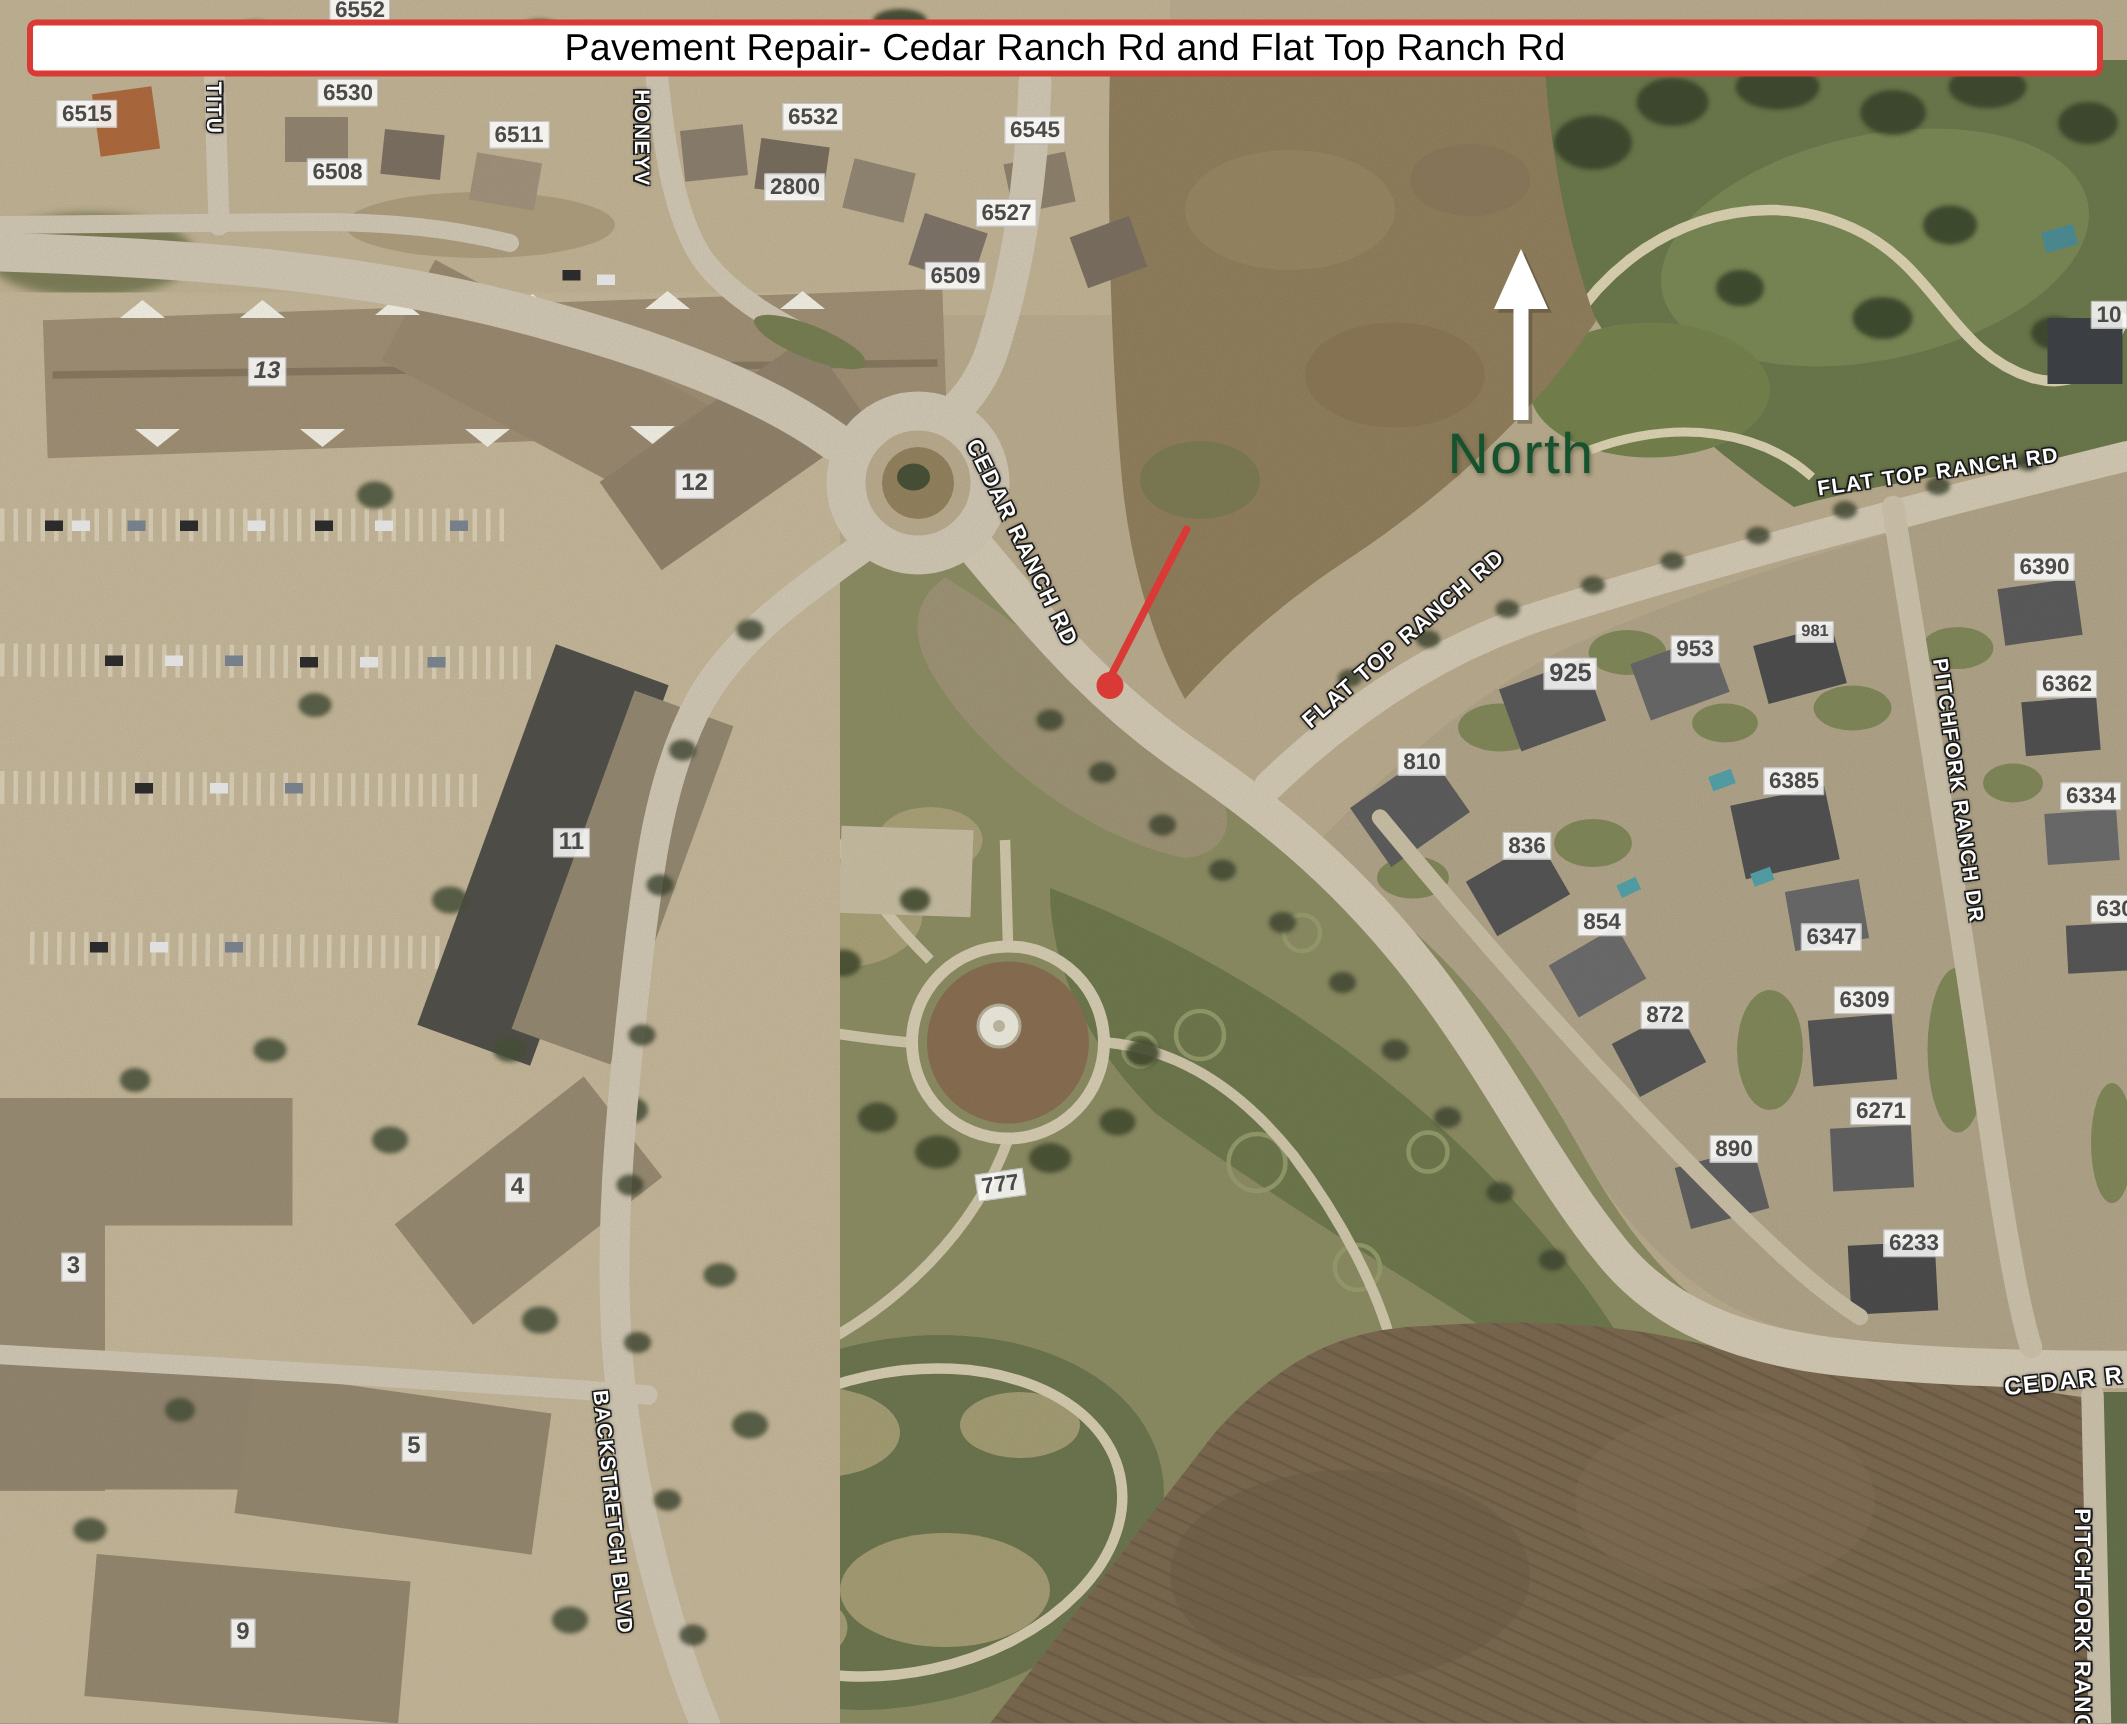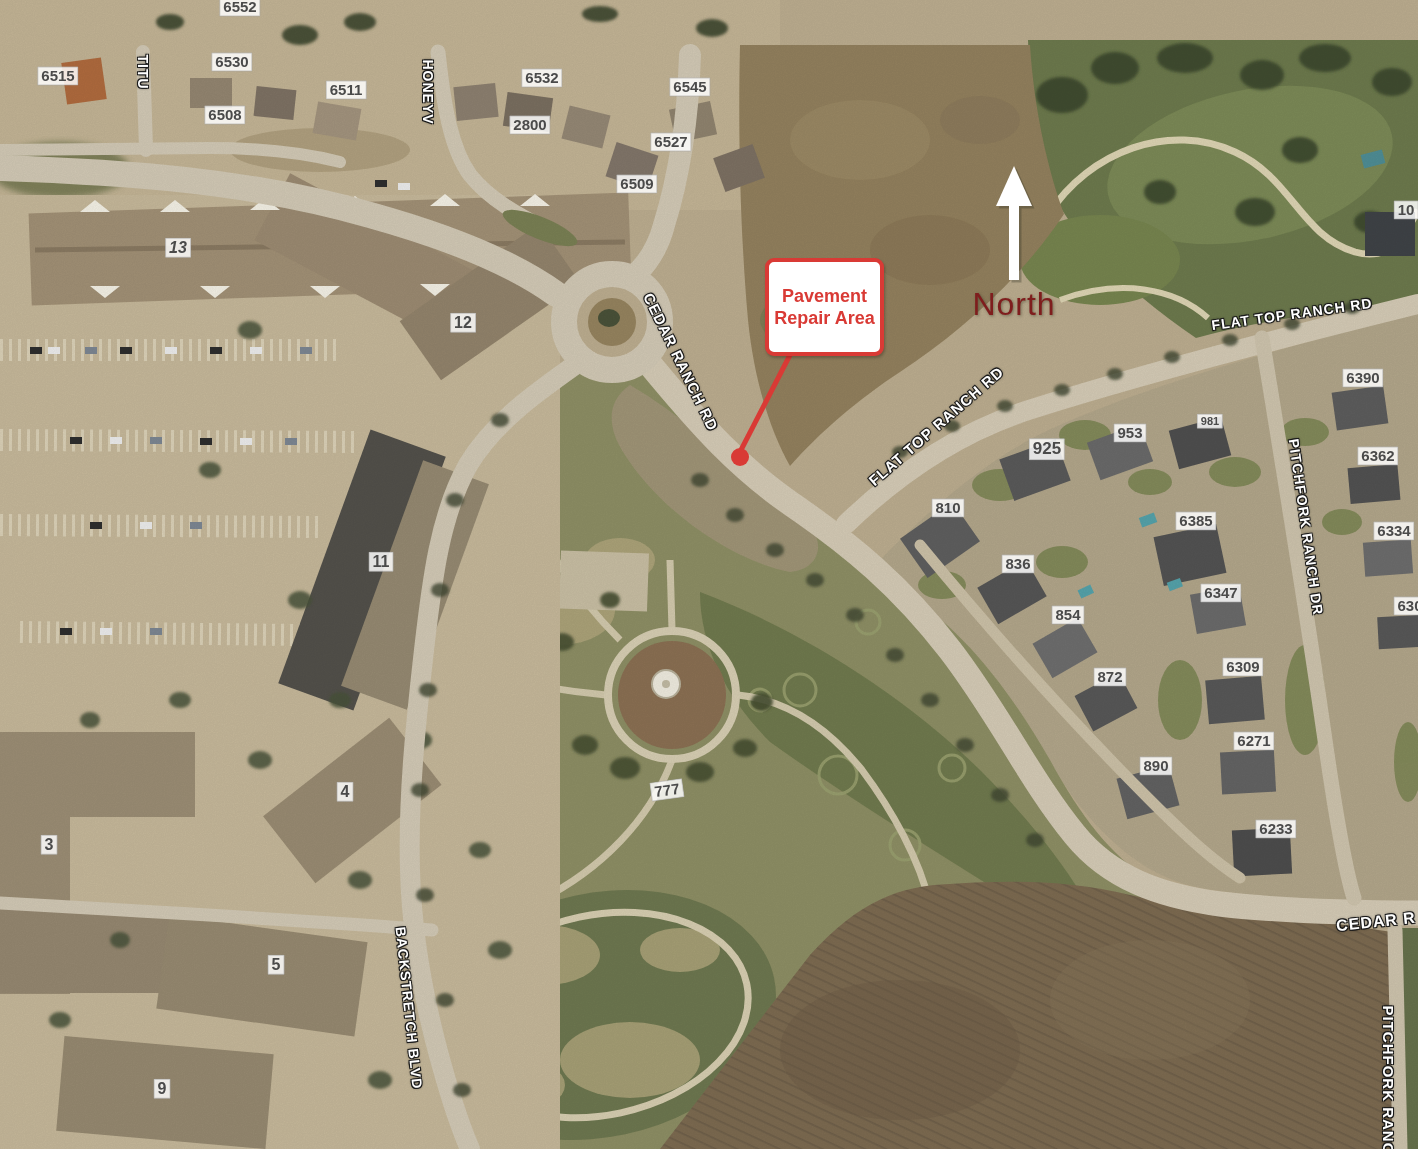--- a/index.html
+++ b/index.html
@@ -6,21 +6,21 @@
   .stage{
     position:relative;width:1418px;height:1149px;overflow:hidden;
     background:#bdae90;font-family:"Liberation Sans",sans-serif;padding-left:10px;
   }
   .stage svg.aerial{position:absolute;left:0;top:0;z-index:0;}
   .layer{position:absolute;left:0;top:0;width:100%;height:100%;}
   .lot-layer{z-index:2;}
   .street-layer{z-index:3;}
   svg.overlay{position:absolute;left:0;top:0;z-index:4;pointer-events:none;}
   .north-word{
-    position:absolute;z-index:4;color:#7f1d1d;font-size:32px;font-weight:normal;
+    position:absolute;z-index:4;color:#14532d;font-size:38px;font-weight:normal;
     text-shadow:1px 1px 3px rgba(60,60,40,.55);transform:translate(-50%,-50%);
     letter-spacing:1px;
   }
   .callout{
     position:absolute;z-index:5;background:#fff;border:4px solid #d93a35;
     border-radius:9px;display:flex;flex-direction:column;align-items:center;
     justify-content:center;text-align:center;color:#d93a35;font-size:18px;
     font-weight:bold;line-height:1.25;box-shadow:1px 2px 3px rgba(0,0,0,.25);
   }
   .banner{
@@ -384,21 +384,21 @@
       <div class="lot-label" style="left: 1210px; top: 421px; font-size: 11px; transform: translate(-50%, -50%) rotate(0deg);">981</div>
       <div class="lot-label" style="left: 948px; top: 508px; font-size: 15px; transform: translate(-50%, -50%) rotate(0deg);">810</div>
       <div class="lot-label" style="left: 1018px; top: 564px; font-size: 15px; transform: translate(-50%, -50%) rotate(0deg);">836</div>
       <div class="lot-label" style="left: 1068px; top: 615px; font-size: 15px; transform: translate(-50%, -50%) rotate(0deg);">854</div>
       <div class="lot-label" style="left: 1110px; top: 677px; font-size: 15px; transform: translate(-50%, -50%) rotate(0deg);">872</div>
       <div class="lot-label" style="left: 1156px; top: 766px; font-size: 15px; transform: translate(-50%, -50%) rotate(0deg);">890</div>
       <div class="lot-label" style="left: 1363px; top: 378px; font-size: 15px; transform: translate(-50%, -50%) rotate(0deg);">6390</div>
       <div class="lot-label" style="left: 1378px; top: 456px; font-size: 15px; transform: translate(-50%, -50%) rotate(0deg);">6362</div>
       <div class="lot-label" style="left: 1196px; top: 521px; font-size: 15px; transform: translate(-50%, -50%) rotate(0deg);">6385</div>
       <div class="lot-label" style="left: 1394px; top: 531px; font-size: 15px; transform: translate(-50%, -50%) rotate(0deg);">6334</div>
-      <div class="lot-label" style="left: 1221px; top: 593px; font-size: 15px; transform: translate(-50%, -50%) rotate(0deg);">6347</div>
+      <div class="lot-label" style="left: 1221px; top: 625px; font-size: 15px; transform: translate(-50%, -50%) rotate(0deg);">6347</div>
       <div class="lot-label" style="left: 1410px; top: 606px; font-size: 15px; transform: translate(-50%, -50%) rotate(0deg);">630</div>
       <div class="lot-label" style="left: 1243px; top: 667px; font-size: 15px; transform: translate(-50%, -50%) rotate(0deg);">6309</div>
       <div class="lot-label" style="left: 1254px; top: 741px; font-size: 15px; transform: translate(-50%, -50%) rotate(0deg);">6271</div>
       <div class="lot-label" style="left: 1276px; top: 829px; font-size: 15px; transform: translate(-50%, -50%) rotate(0deg);">6233</div>
       <div class="lot-label" style="left: 667px; top: 790px; font-size: 15px; transform: translate(-50%, -50%) rotate(-8deg);">777</div>
       <div class="lot-label" style="left: 1406px; top: 210px; font-size: 15px; transform: translate(-50%, -50%) rotate(0deg);">10</div>
     </div>
 
   <div class="layer street-layer">
       <div class="street-label" style="left: 143px; top: 72px; font-size: 14px; transform: translate(-50%, -50%) rotate(90deg);">TITU</div>
@@ -422,19 +422,18 @@
       <polygon points="1014,166 996,206 1032,206" fill="#ffffff"></polygon>
     </g>
     <g>
       <line x1="791" y1="353" x2="741" y2="450" stroke="#d93a35" stroke-width="5" stroke-linecap="round"></line>
       <circle cx="740" cy="457" r="9" fill="#d93a35"></circle>
     </g>
   </svg>
 
   <div class="north-word" style="left:1014px;top:304px;">North</div>
 
-  <div class="callout" style="left:765px;top:258px;width:111px;height:90px;">
-    <div>Pavement</div>
-    <div>Repair Area</div>
+
+  <div class="banner" style="left:18px;top:13px;width:1376px;height:30px;">
+    <span>Pavement Repair- Cedar Ranch Rd and Flat Top Ranch Rd</span>
   </div>
 
-
 </div>
 
 </body></html>

